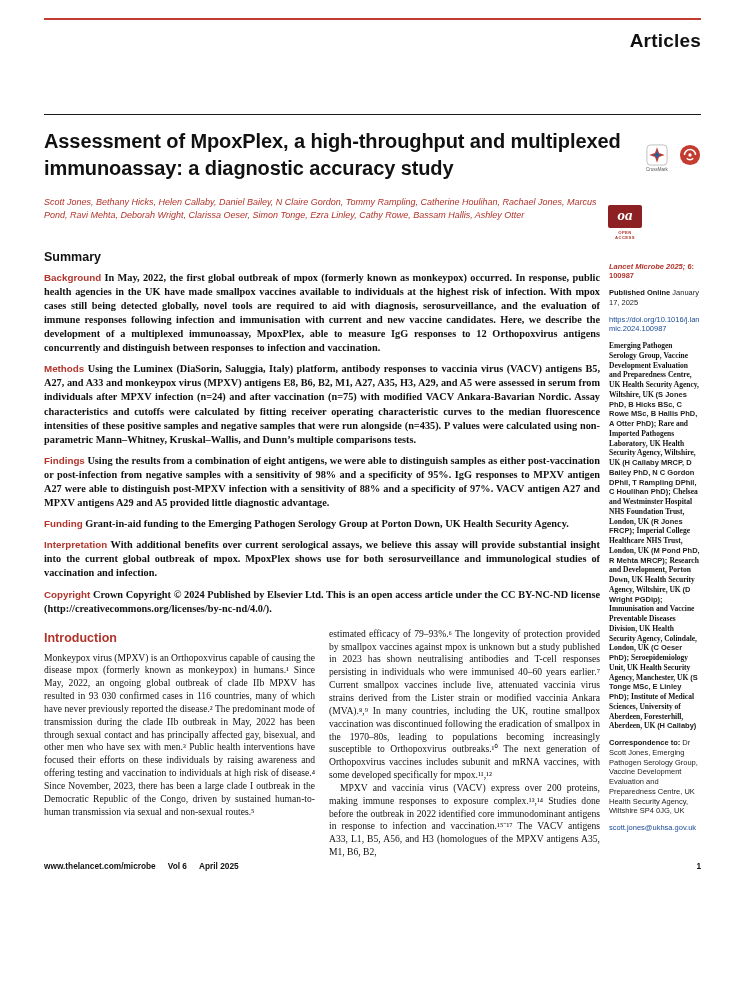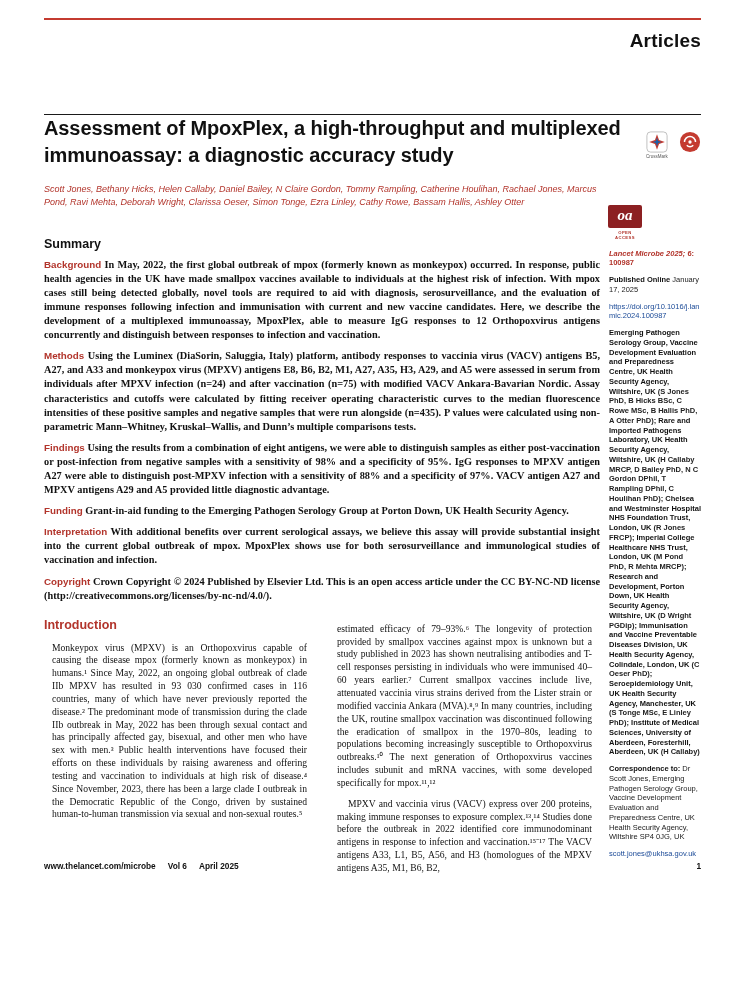--- a/index.html
+++ b/index.html
@@ -11,51 +11,51 @@
   }
   *{box-sizing:border-box;}
   body{margin:0;background:#fff;}
   .page{
     position:relative;width:745px;height:887px;margin:0 auto;
     background:#fff;overflow:hidden;color:var(--ink);
     font-family:"Liberation Sans",sans-serif;
   }
   .rule-top{position:absolute;top:18px;left:44px;right:44px;height:2px;background:var(--rule);}
   .articles-label{padding:30px 44px 0;text-align:right;font-size:19px;font-weight:700;letter-spacing:.2px;}
-  .title-block{margin:62px 44px 0;border-top:1.5px solid #1a1a1a;padding-top:0;}
+  .title-block{margin:62px 44px 0;border-top:1.5px solid #1a1a1a;padding-top:13px;}
   .title-row{display:flex;justify-content:space-between;}
   .article-title{margin:0;font-size:20px;line-height:1.34;font-weight:700;width:578px;letter-spacing:-.1px;}
   .title-icons{display:flex;gap:7px;margin-top:16px;align-items:flex-start;}
   .crossmark{display:flex;flex-direction:column;align-items:center;width:30px;cursor:pointer;}
   .crossmark-label{font-size:4.5px;color:#555;margin-top:1px;}
   .authors{margin:14px 0 0;font-style:italic;color:var(--red);font-size:9px;line-height:1.45;width:556px;}
   .oa-badge{position:absolute;left:608px;top:205px;width:34px;text-align:center;}
   .oa-box{background:var(--oa);color:#fff;font-weight:700;font-style:italic;font-size:15px;line-height:1;
           padding:3px 0 5px;border-radius:2px;font-family:Liberation Serif, serif;}
   .oa-sub{font-size:4.2px;color:var(--red);font-weight:700;letter-spacing:.4px;margin-top:2px;}
   .content{display:flex;margin:28px 44px 0;gap:9px;}
   .main{width:556px;}
   .summary-heading{margin:0 0 7px;font-size:12.5px;font-weight:700;}
   .summary-para{margin:0 0 7px;font-family:"Liberation Serif",serif;font-weight:700;
                 font-size:10.3px;line-height:1.37;text-align:justify;color:#111;}
   .summary-label{font-family:"Liberation Sans",sans-serif;color:var(--red);font-size:9.8px;font-weight:700;}
   .two-col{display:flex;gap:14px;margin-top:12px;}
   .col{width:271px;font-family:"Liberation Serif",serif;font-size:9.6px;line-height:1.34;text-align:justify;}
   .section-heading{margin:2px 0 5px;color:var(--red);font-size:12.5px;font-weight:700;
                    font-family:"Liberation Sans",sans-serif;}
-  .paras p{margin:8px;}
+  .paras p{margin:0;}
   .paras p + p{text-indent:11px;}
   .sidebar{width:92px;font-size:7.5px;line-height:1.3;padding-top:12px;color:#222;}
   .sidebar p{margin:0 0 7px;}
   .bold{font-weight:700;color:#111;}
   .cite{color:var(--red);}
   .cite-j{font-style:italic;font-weight:700;}
   .cite-n{font-weight:700;}
   .doi-link,.email-link{color:var(--blue);word-break:break-all;cursor:pointer;}
-  .aff-name{font-weight:700;color:#111;}
+  .aff-name{font-weight:700;color:#111;font-family:Liberation Serif, serif;}
   .aff-people{font-weight:700;text-align:center;}
   .footer{position:absolute;left:44px;right:44px;bottom:16px;display:flex;
           justify-content:space-between;font-size:8.3px;font-weight:700;}
   .footer-left{display:flex;gap:12px;}
 </style>
 </head>
 <body>
 
 <div class="page">
 

